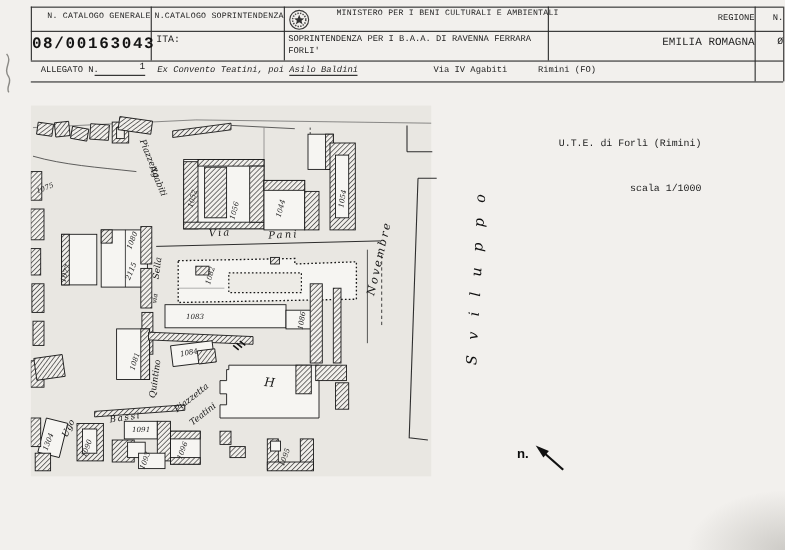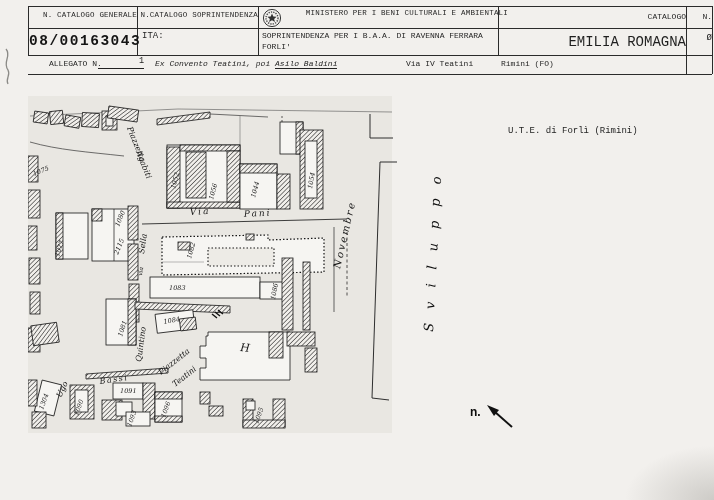--- a/index.html
+++ b/index.html
@@ -9,21 +9,21 @@
   
   .hline{position:absolute;height:1px;background:#2b2b2b;}
   .vline{position:absolute;width:1px;background:#2b2b2b;}
   
   .c{text-align:right;}
   .lab{font-size:7.5px;letter-spacing:.2px;white-space:nowrap;}
   .lab2{font-size:8px;white-space:nowrap;}
   .catnum{font-size:14.5px;font-weight:bold;letter-spacing:1.5px;white-space:nowrap;color:#141414;}
   .small9{font-size:9px;white-space:nowrap;text-align:right;}
   .sop{font-size:8px;line-height:10.5px;white-space:nowrap;}
-  .row3{font-size:8px;white-space:nowrap;margin-left:12px;}
+  .row3{font-size:8px;white-space:nowrap;}
   .u{border-bottom:1px solid #222;}
   .note{font-size:9px;line-height:13.5px;white-space:pre;color:#232323;text-align:right;}
   
   text{font-family:"DejaVu Serif",serif;}
   .lbl-street{font-style:italic;fill:#161616;}
   .lbl-parcel{font-style:italic;fill:#242424;}
   .lbl-anno{font-style:italic;fill:#101010;}
   .north{font-family:"Liberation Sans",sans-serif;font-weight:bold;fill:#0c0c0c;}
   .corner-shade{position:absolute;right:0;bottom:0;width:90px;height:55px;
     background:radial-gradient(ellipse at 100% 100%, rgba(110,108,100,.28), rgba(110,108,100,0) 70%);}
@@ -47,45 +47,46 @@
   <div class="abs lab c" style="left:137px;top:11px;width:121px;">N.CATALOGO SOPRINTENDENZA</div>
 
   <svg class="abs" style="left:261px;top:7px;" width="22" height="22">
     <circle cx="11" cy="11" r="8.6" fill="none" stroke="#3a3a3a" stroke-width="1"></circle>
     <circle cx="11" cy="11" r="6" fill="none" stroke="#4a4a4a" stroke-width="1.4" stroke-dasharray="1.3,1.1"></circle>
     <polygon points="11,6.5 12.3,9.6 15.6,9.8 13.1,11.9 14,15 11,13.2 8,15 8.9,11.9 6.4,9.8 9.7,9.6" fill="#333"></polygon>
   </svg>
   <div class="abs lab c" style="left:300px;top:9px;width:208px;line-height:9.5px;">
     <div>MINISTERO PER I BENI CULTURALI E AMBIENTALI</div>
   </div>
-  <div class="abs lab2 c" style="left:498px;top:12px;width:188px;">CATALOGO</div>
+  <div class="abs lab2 c" style="left:498px;top:12px;width:188px;">REGIONE</div>
   <div class="abs lab2 c" style="left:686px;top:12px;width:26px;">N.</div>
 
   <div class="abs catnum c" style="left:29px;top:33px;width:106px;">08/00163043</div>
   <div class="abs small9" style="left:142px;top:31px;">ITA:</div>
   <div class="abs sop" style="left:262px;top:31px;">
     <div>SOPRINTENDENZA PER I B.A.A. DI RAVENNA FERRARA</div>
     <div>FORLI'</div>
   </div>
-  <div class="abs lab2 c" style="left:498px;top:34px;width:188px;font-size:14px;">EMILIA ROMAGNA</div>
+  <div class="abs lab2 c" style="left:498px;top:34px;width:188px;font-size:10px;">EMILIA ROMAGNA</div>
   <div class="abs lab2 c" style="left:686px;top:33px;width:26px;font-size:9px;">Ø</div>
 
   <div class="abs row3" style="left:37px;top:59px;">ALLEGATO N.</div>
   <div class="abs row3 c u" style="left:86px;top:56px;width:46px;height:12px;font-size:8.5px;">1</div>
   <div class="abs row3" style="left:143px;top:59px;font-style:italic;"><span>Ex Convento Teatini, poi </span><span class="u">Asilo Baldini</span></div>
-  <div class="abs row3" style="left:394px;top:59px;">Via IV Teatini</div>
+  <div class="abs row3" style="left:394px;top:59px;">Via IV Agabiti</div>
   <div class="abs row3" style="left:489px;top:59px;">Rimini (FO)</div>
 </div>
 
 <svg class="abs" style="left:0;top:45px;" width="14" height="42">
   <path d="M6,4 C12,11 2,17 8,25 C11,30 5,34 8,39" fill="none" stroke="#8b8a86" stroke-width="1.3"></path>
 </svg>
 
 <div class="abs note" style="left:508px;top:98px;">
   <div>U.T.E. di Forlì (Rimini)</div>
+  <div>scala 1/1000</div>
 </div>
 
 <svg class="abs" style="left:28px;top:94px;" width="500" height="348" viewBox="0 0 500 348">
   <defs>
     <pattern id="h" width="3.2" height="3.2" patternTransform="rotate(45)" patternUnits="userSpaceOnUse">
       <rect width="3.2" height="3.2" fill="#f1efeb"></rect>
       <line x1="0" y1="0" x2="0" y2="3.2" stroke="#1c1c1c" stroke-width="1.1"></line>
     </pattern>
   </defs>
 

